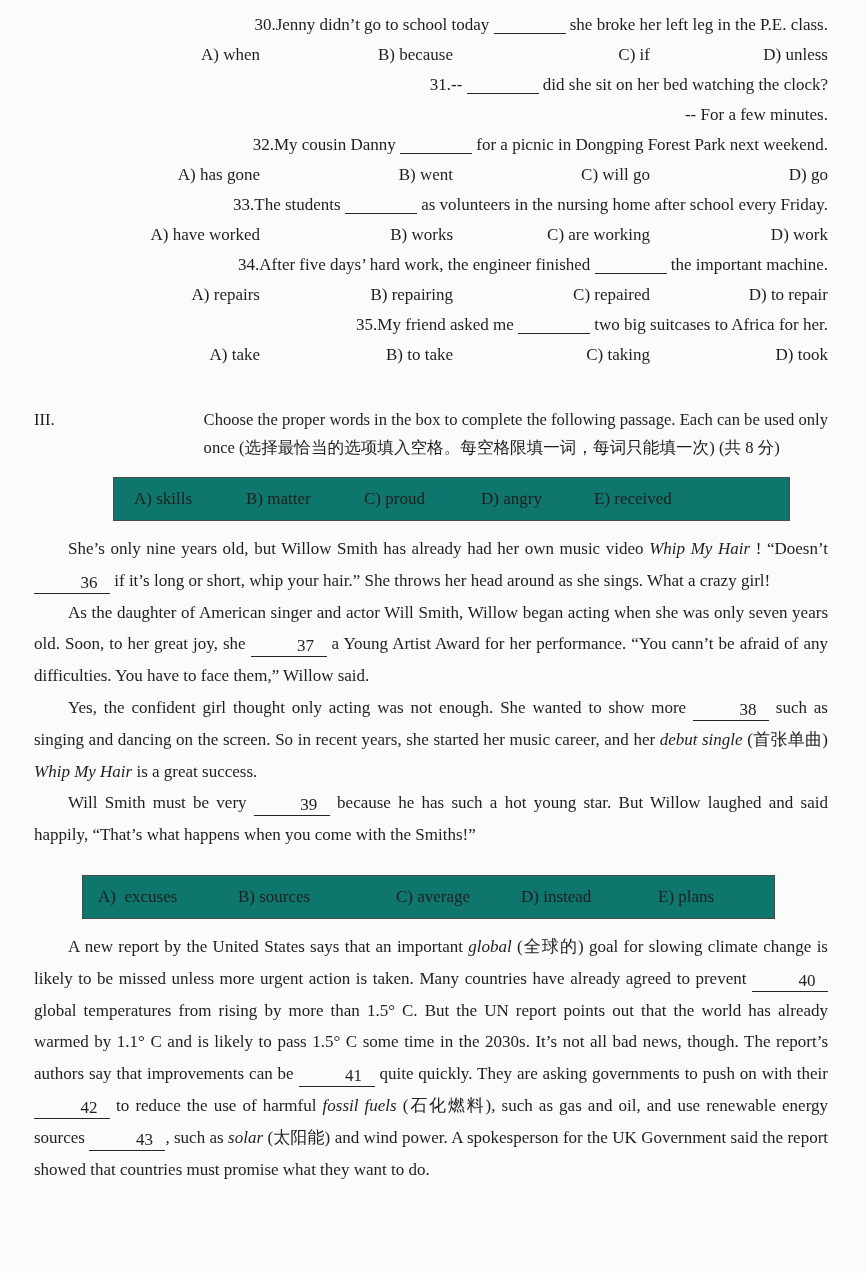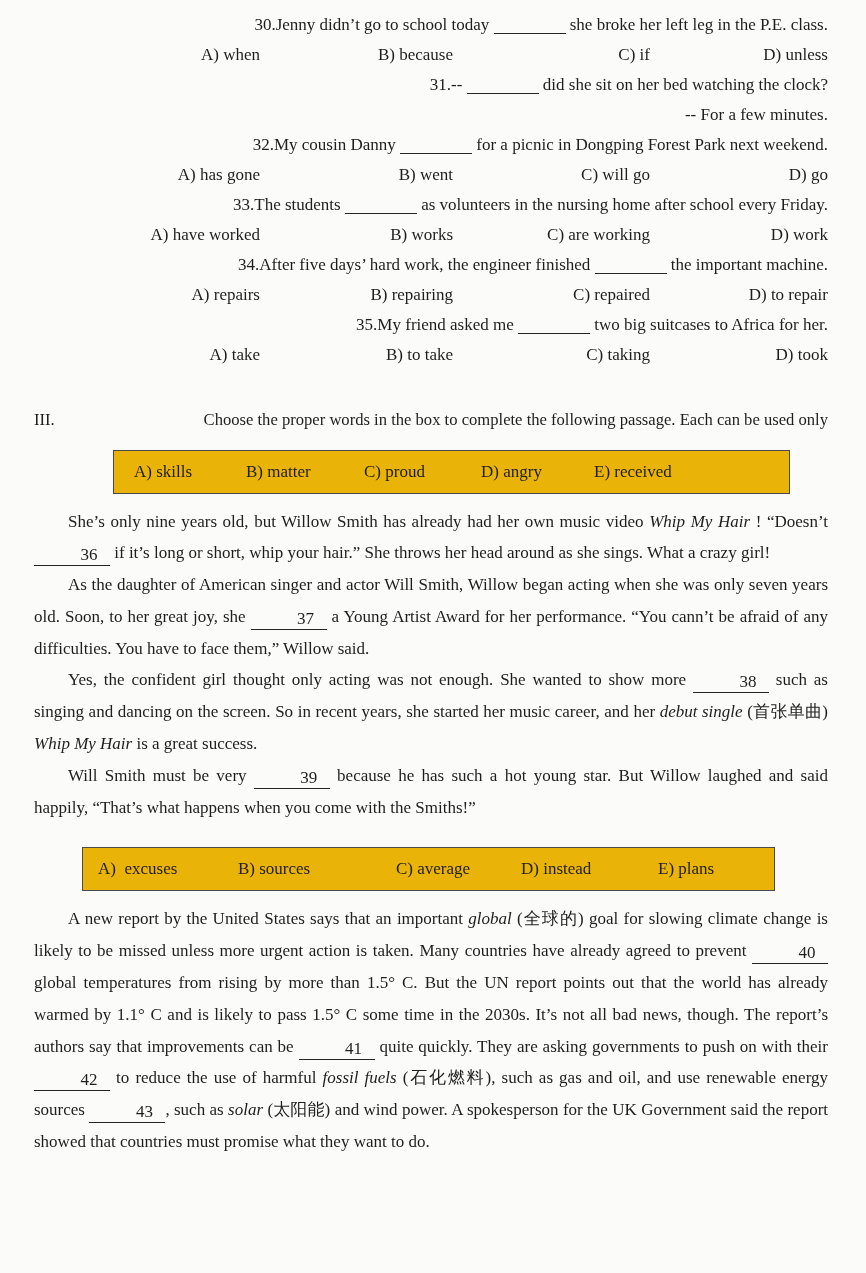--- a/index.html
+++ b/index.html
@@ -24,21 +24,21 @@
   .blank.plain{width:72px;height:15px;vertical-align:-2px;}
   .blank.num{width:76px;text-align:center;vertical-align:-2px;height:19px;}
 
   
   .heading{display:flex;font-weight:normal;margin-top:36px;font-size:16.6px;line-height:27.5px;justify-content:space-between;}
   .h-num{width:39px;flex:none;}
   .h-body div{white-space:nowrap;}
 
   
   .wordbox{
-    border:1.6px solid #4a4a4a;background:#eab308;
+    border:1.6px solid #4a4a4a;background:#0f766e;
     display:grid;align-items:center;height:44px;box-sizing:border-box;
   }
   .wopt{white-space:pre;}
   #wordbox1{width:677px;margin-left:79px;margin-top:16px;
     grid-template-columns:112px 118px 117px 113px auto;padding-left:20px;}
   #wordbox2{width:693px;margin-left:48px;margin-top:24px;
     grid-template-columns:140px 158px 125px 137px auto;padding-left:15px;}
 
   
   .passage{margin-top:12px;}
@@ -101,20 +101,21 @@
           <span class="opt">C) taking</span>
           <span class="opt">D) took</span>
         </div>
       </div>
     </div>
 
   <div class="heading">
     <span class="h-num">III.</span>
     <div class="h-body">
       <div>Choose the proper words in the box to complete the following passage. Each can be used only</div>
+      <div>once (选择最恰当的选项填入空格。每空格限填一词，每词只能填一次) (共 8 分)</div>
     </div>
   </div>
 
   <div class="wordbox" id="wordbox1">
       <span class="wopt">A) skills</span>
       <span class="wopt">B) matter</span>
       <span class="wopt">C) proud</span>
       <span class="wopt">D) angry</span>
       <span class="wopt">E) received</span>
     </div>

